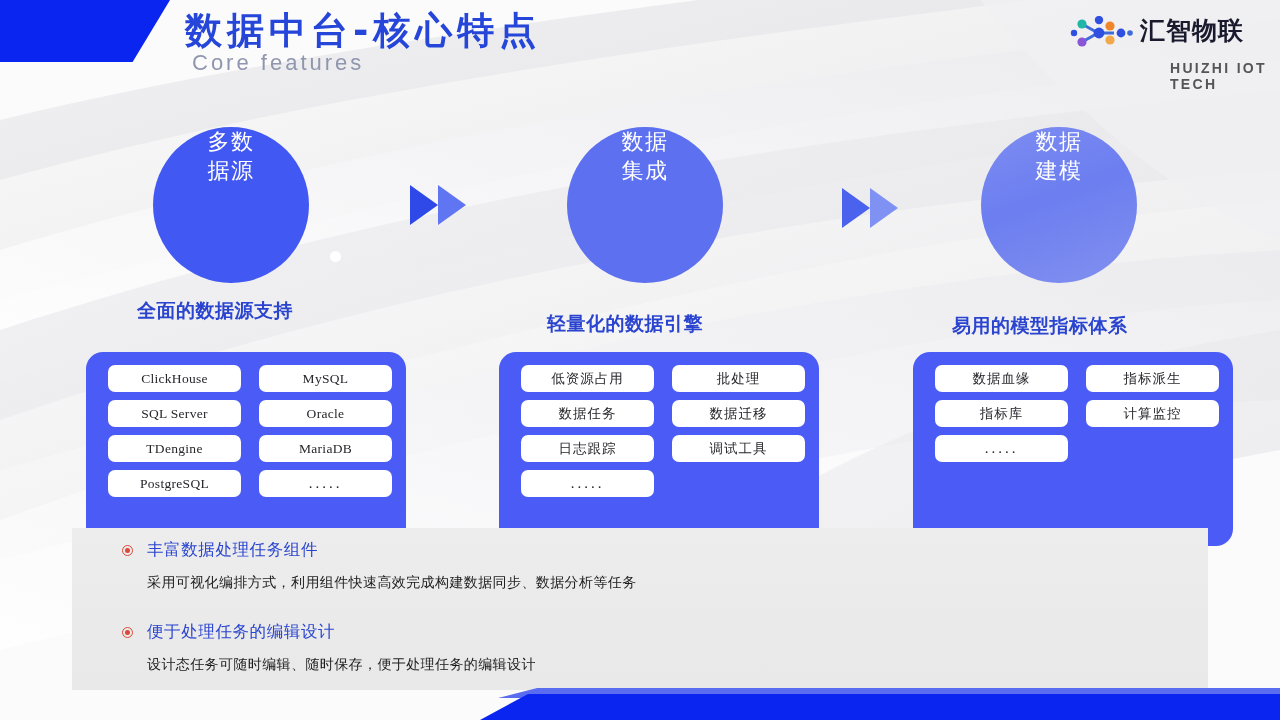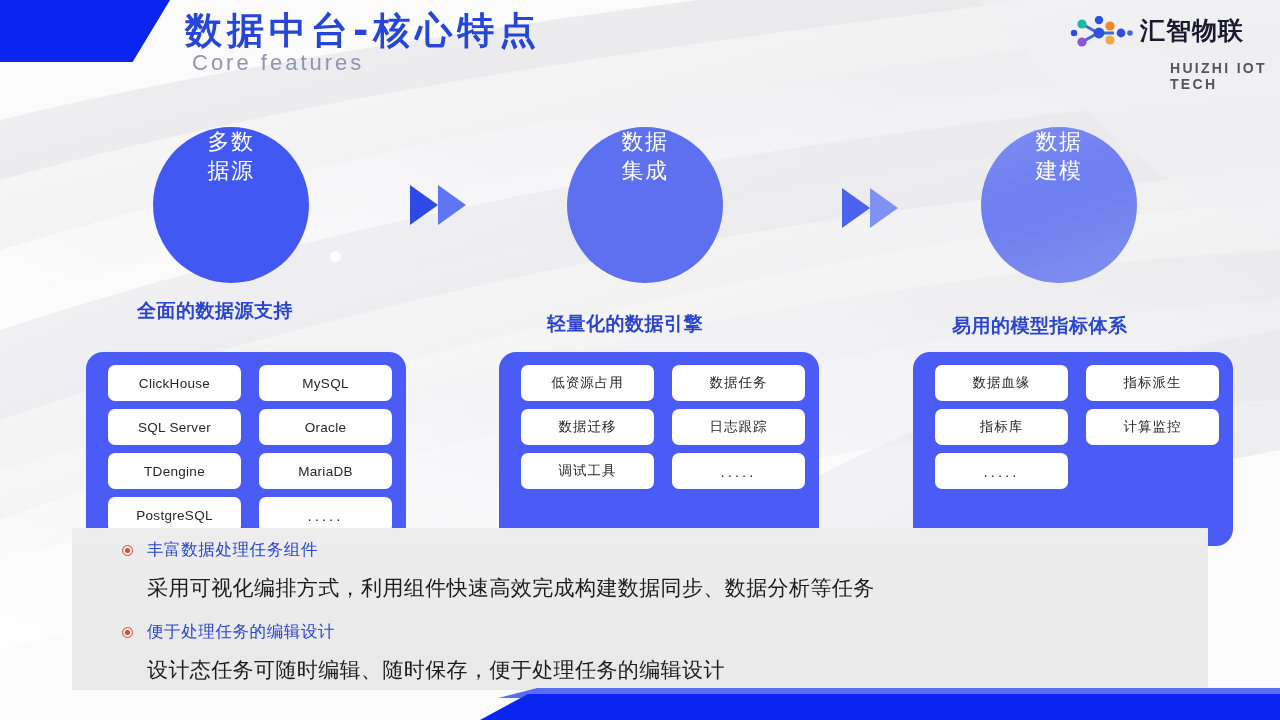--- a/index.html
+++ b/index.html
@@ -104,24 +104,24 @@
     padding:13px 14px;
   }
   #panel-1 { left:86px; top:352px; width:292px; height:168px; }
   #panel-2 { left:499px; top:352px; width:292px; height:168px; }
   #panel-3 { left:913px; top:352px; width:292px; height:168px; }
   .chip-grid {
     display:grid; grid-template-columns:1fr 1fr;
     gap:8px 10px;
   }
   .chip {
-    background:#ffffff; border-radius:7px; height:36px;
+    background:#ffffff; border-radius:7px; height:27px;
     display:flex; align-items:center; justify-content:center;
     color:#26262b; font-size:13.5px; letter-spacing:.3px;
-    font-family:Liberation Sans, sans-serif;
+    font-family:Liberation Serif, serif;
     margin-left:8px;
   }
   .chip.cn { font-size:13.5px; letter-spacing:1px; }
   .chip.dots { letter-spacing:3px; font-size:15px; }
   .chip.blank { background:transparent; }
 
   
   .bullet-panel {
     position:absolute; left:72px; top:528px; width:1136px; height:162px;
     background:linear-gradient(180deg,#ededed 0%,#eaeaea 60%,#e9e9e9 100%);
@@ -133,21 +133,21 @@
   }
   .bullet-marker:after {
     content:""; position:absolute; left:2.2px; top:2.2px;
     width:4.6px; height:4.6px; border-radius:50%; background:#d94a3a;
   }
   .bullet-title {
     position:absolute; font-size:16.5px; color:#2a44cf; white-space:nowrap;
     letter-spacing:.6px; font-family:"DejaVu Sans", sans-serif;
   }
   .bullet-body {
-    position:absolute; font-size:21px; color:#1c1c1c; white-space:nowrap;
+    position:absolute; font-size:14px; color:#1c1c1c; white-space:nowrap;
     letter-spacing:.4px; font-family:"DejaVu Serif", serif;
   }
 </style>
 </head>
 <body>
 
 <div id="slide">
 
   <div class="bg-art">
     <svg width="1280" height="720" viewBox="0 0 1280 720">
@@ -244,20 +244,21 @@
       <div class="chip">TDengine</div>
       <div class="chip">MariaDB</div>
       <div class="chip">PostgreSQL</div>
       <div class="chip dots">.....</div>
     </div>
   </div>
 
   <div class="panel" id="panel-2">
     <div class="chip-grid">
       <div class="chip cn">低资源占用</div>
+      <div class="chip cn">批处理</div>
       <div class="chip cn">数据任务</div>
       <div class="chip cn">数据迁移</div>
       <div class="chip cn">日志跟踪</div>
       <div class="chip cn">调试工具</div>
       <div class="chip dots">.....</div>
       <div class="chip blank"></div>
     </div>
   </div>
 
   <div class="panel" id="panel-3">

